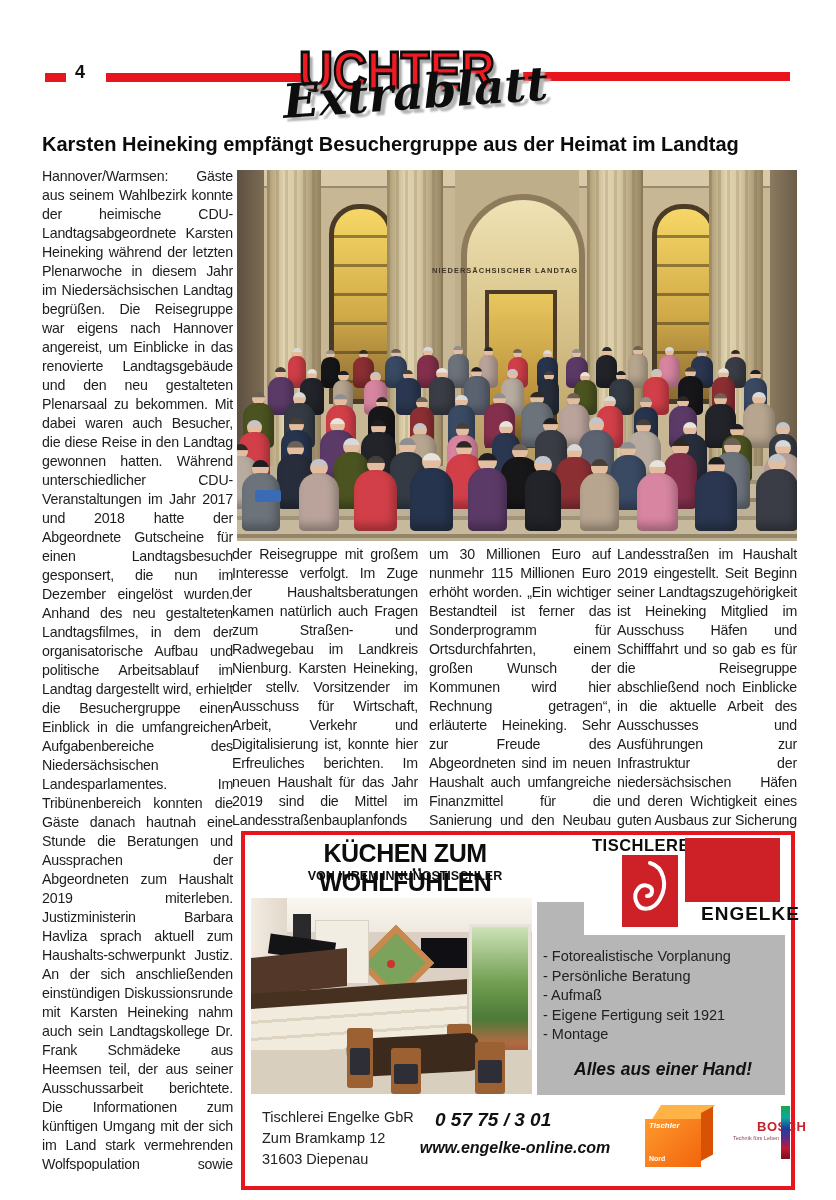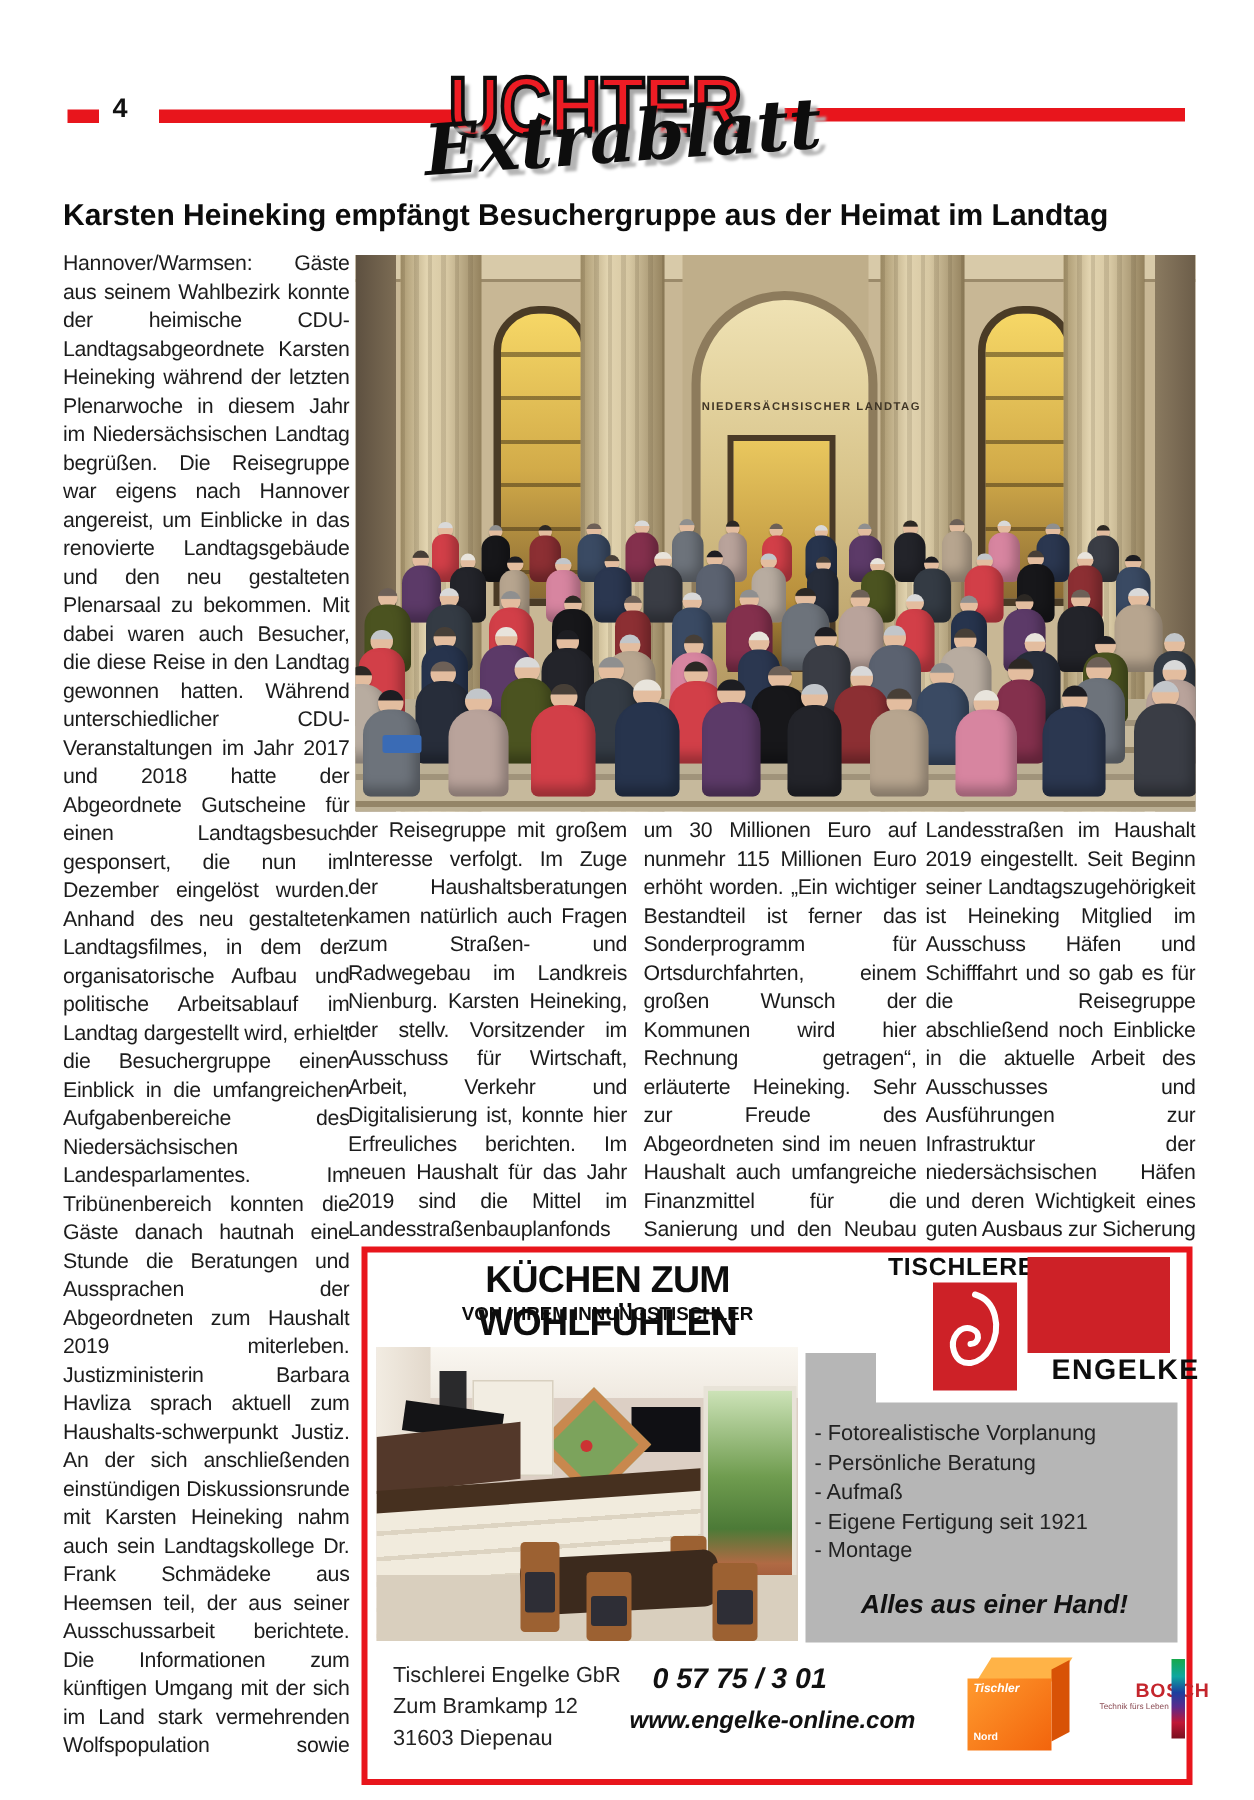--- a/index.html
+++ b/index.html
@@ -44,22 +44,22 @@
       background:
         repeating-linear-gradient(to bottom,rgba(255,255,255,0) 0 26px,rgba(60,45,20,.5) 26px 29px),
         linear-gradient(#f6d766,#d2ab49 55%,#8a6a34);}
   .ph-win-l{left:92px;}
   .ph-win-r{left:415px;}
   .ph-bay{left:218px;top:0;width:124px;height:371px;background:#bfae8a;}
   .ph-arch{left:224px;top:24px;width:112px;height:260px;border:6px solid #8d7b5c;border-radius:62px 62px 0 0;
       background:linear-gradient(#efe2b4,#d9c58c 45%,#b59a63);}
   .ph-door{left:248px;top:120px;width:64px;height:150px;background:linear-gradient(#e9c75e,#b88f3c 70%,#6d5426);
       border:4px solid #4a3a26;}
-  .ph-sign{left:195px;top:96px;width:170px;height:13px;text-align:right;font-size:7.5px;font-weight:bold;
-      letter-spacing:1px;color:#3f3526;margin-left:12px;}
+  .ph-sign{left:195px;top:96px;width:170px;height:13px;text-align:left;font-size:7.5px;font-weight:bold;
+      letter-spacing:1px;color:#3f3526;}
   .ph-steps{left:0;top:296px;width:560px;height:75px;background:
       repeating-linear-gradient(to bottom,#bcb095 0 14px,#a0937a 14px 18px,#c6b99c 18px 32px,#948568 32px 36px);}
   .ph-bluesign{left:18px;top:320px;width:26px;height:12px;background:#3a6bb5;border-radius:2px;z-index:40;}
   .crowd{left:0;top:0;width:560px;height:371px;}
   .person{position:absolute;}
   .p-head{position:absolute;border-radius:50%;box-shadow:0 1px 1px rgba(0,0,0,.25);}
   .p-body{position:absolute;left:0;right:0;box-shadow:inset -4px -6px 8px rgba(0,0,0,.28);}
 
   
   .ad{left:241px;top:831px;width:546px;height:351px;border:4px solid var(--accent-red,#e8151c);background:#fff;z-index:5;}

